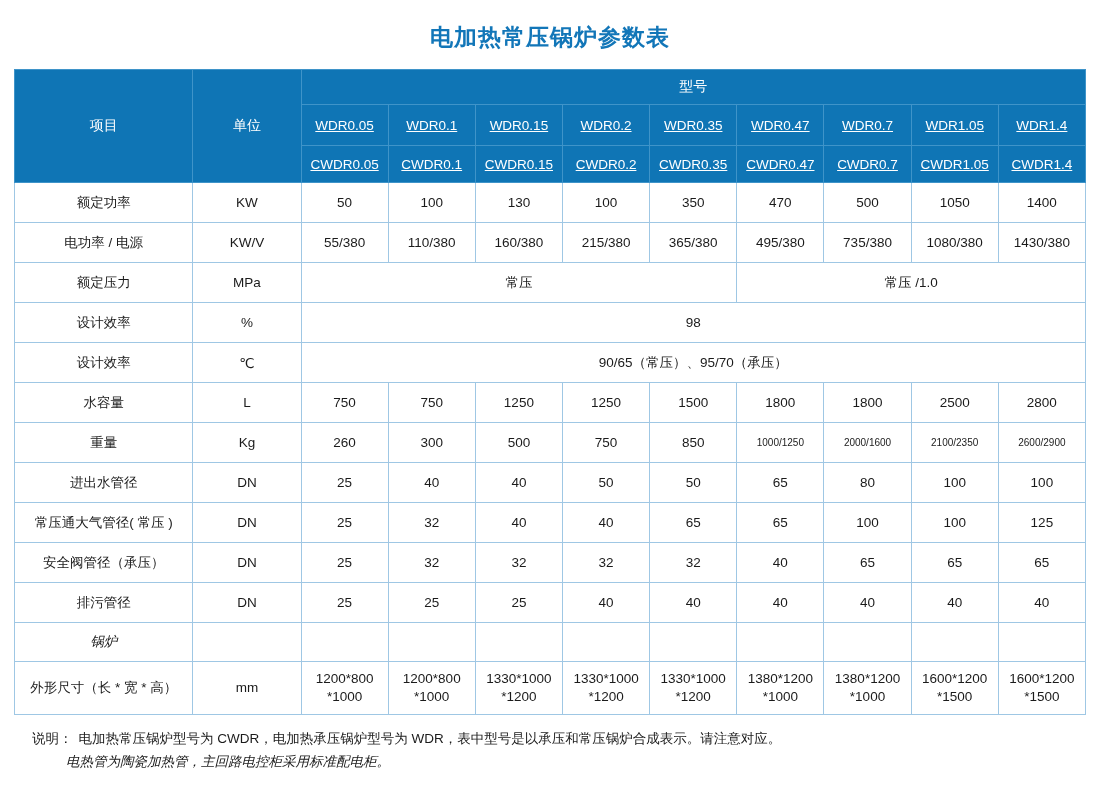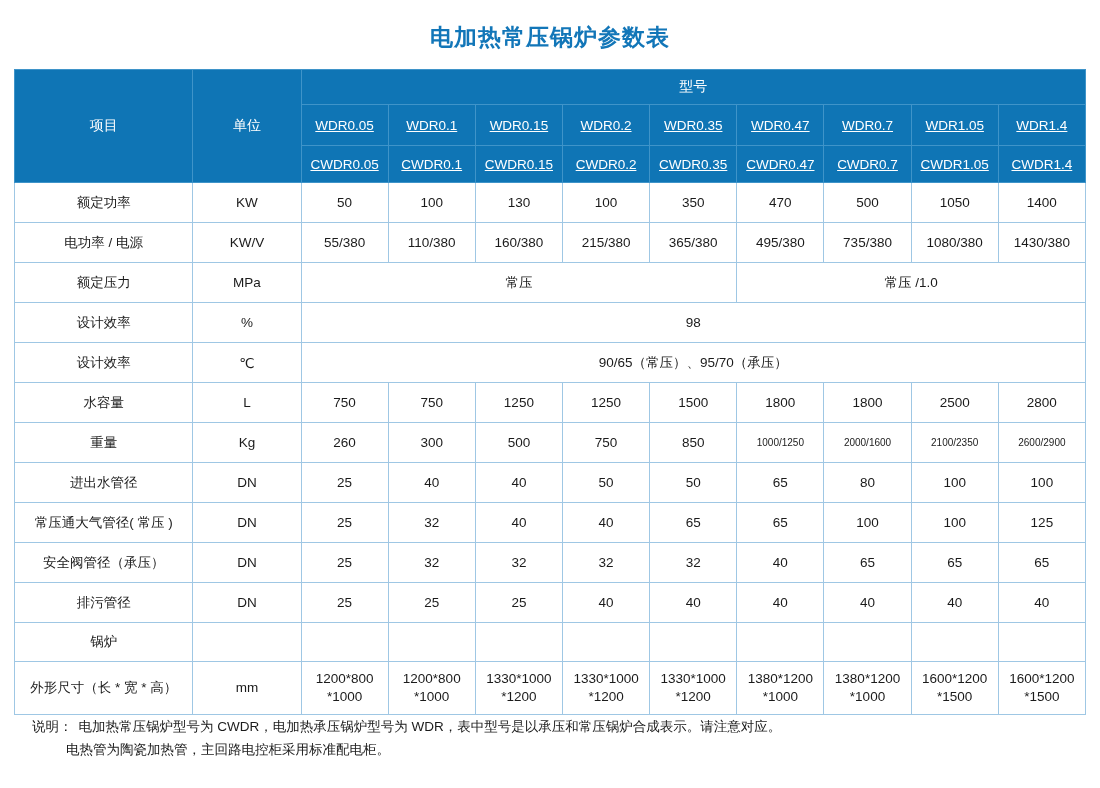--- a/index.html
+++ b/index.html
@@ -77,37 +77,39 @@
     font-size: 13.5px;
   }
   .val {
     font-size: 13.5px;
   }
   .small-note {
     font-size: 10px;
   }
   .boiler-row td {
     height: 38px;
+    font-style: italic;
   }
   .dim-row td {
     height: 52px;
     line-height: 1.35;
   }
   .notes {
-    margin-top: 1px;
+    margin-top: 13px;
     font-size: 13.5px;
     line-height: 1.7;
     color: #1b1b1b;
     padding-left: 18px;
   }
   .notes .line1 .lead {
     margin-right: 6px;
   }
   .notes .line2 {
     padding-left: 34px;
+    font-style: italic;
   }
   .dim-cell div { white-space: nowrap; }
   col.c-item { width: 178px; }
   col.c-unit { width: 108px; }
   col.c-m { width: 87px; }
 </style>
 </head>
 <body>
 
 <div class="page">

